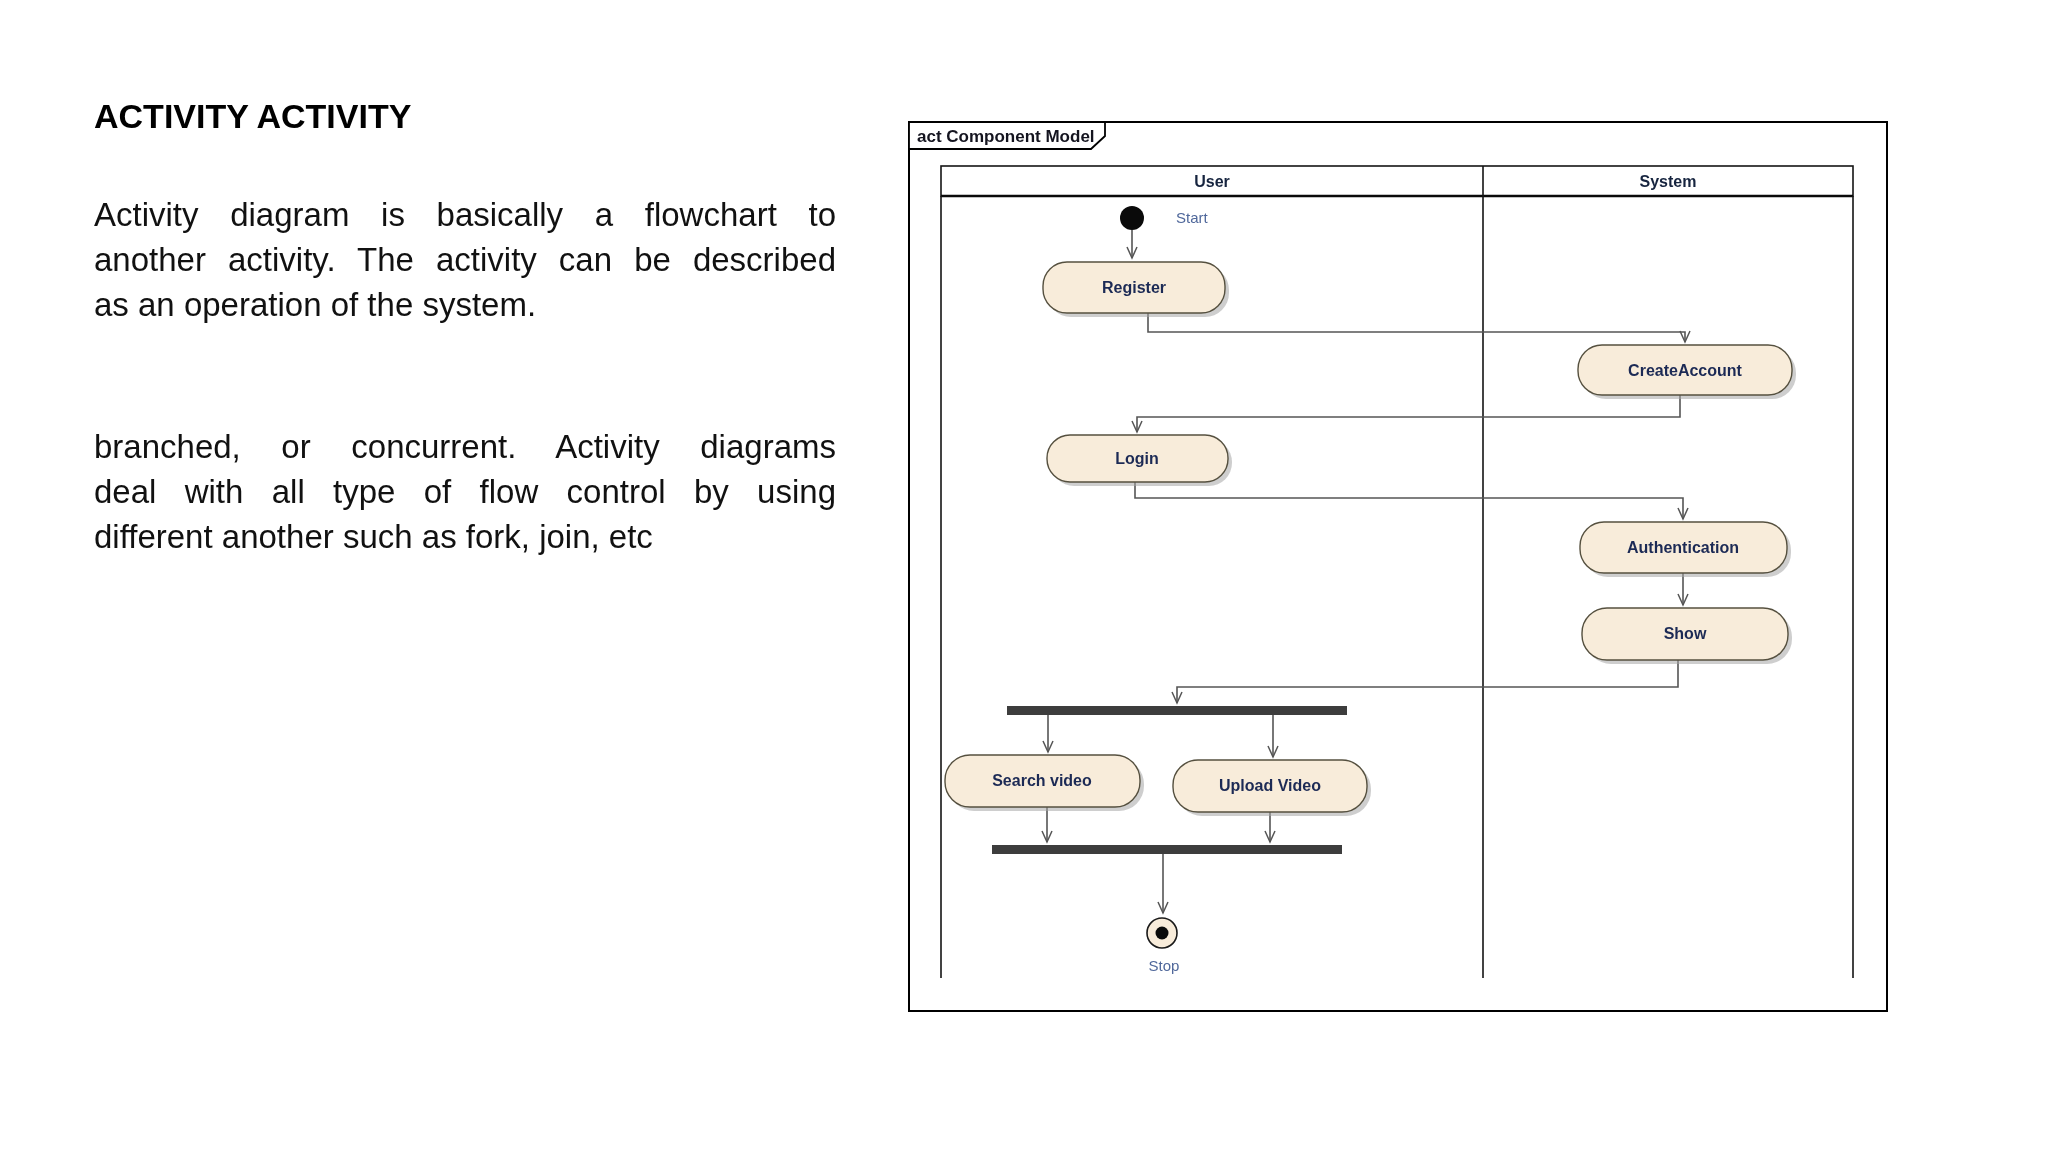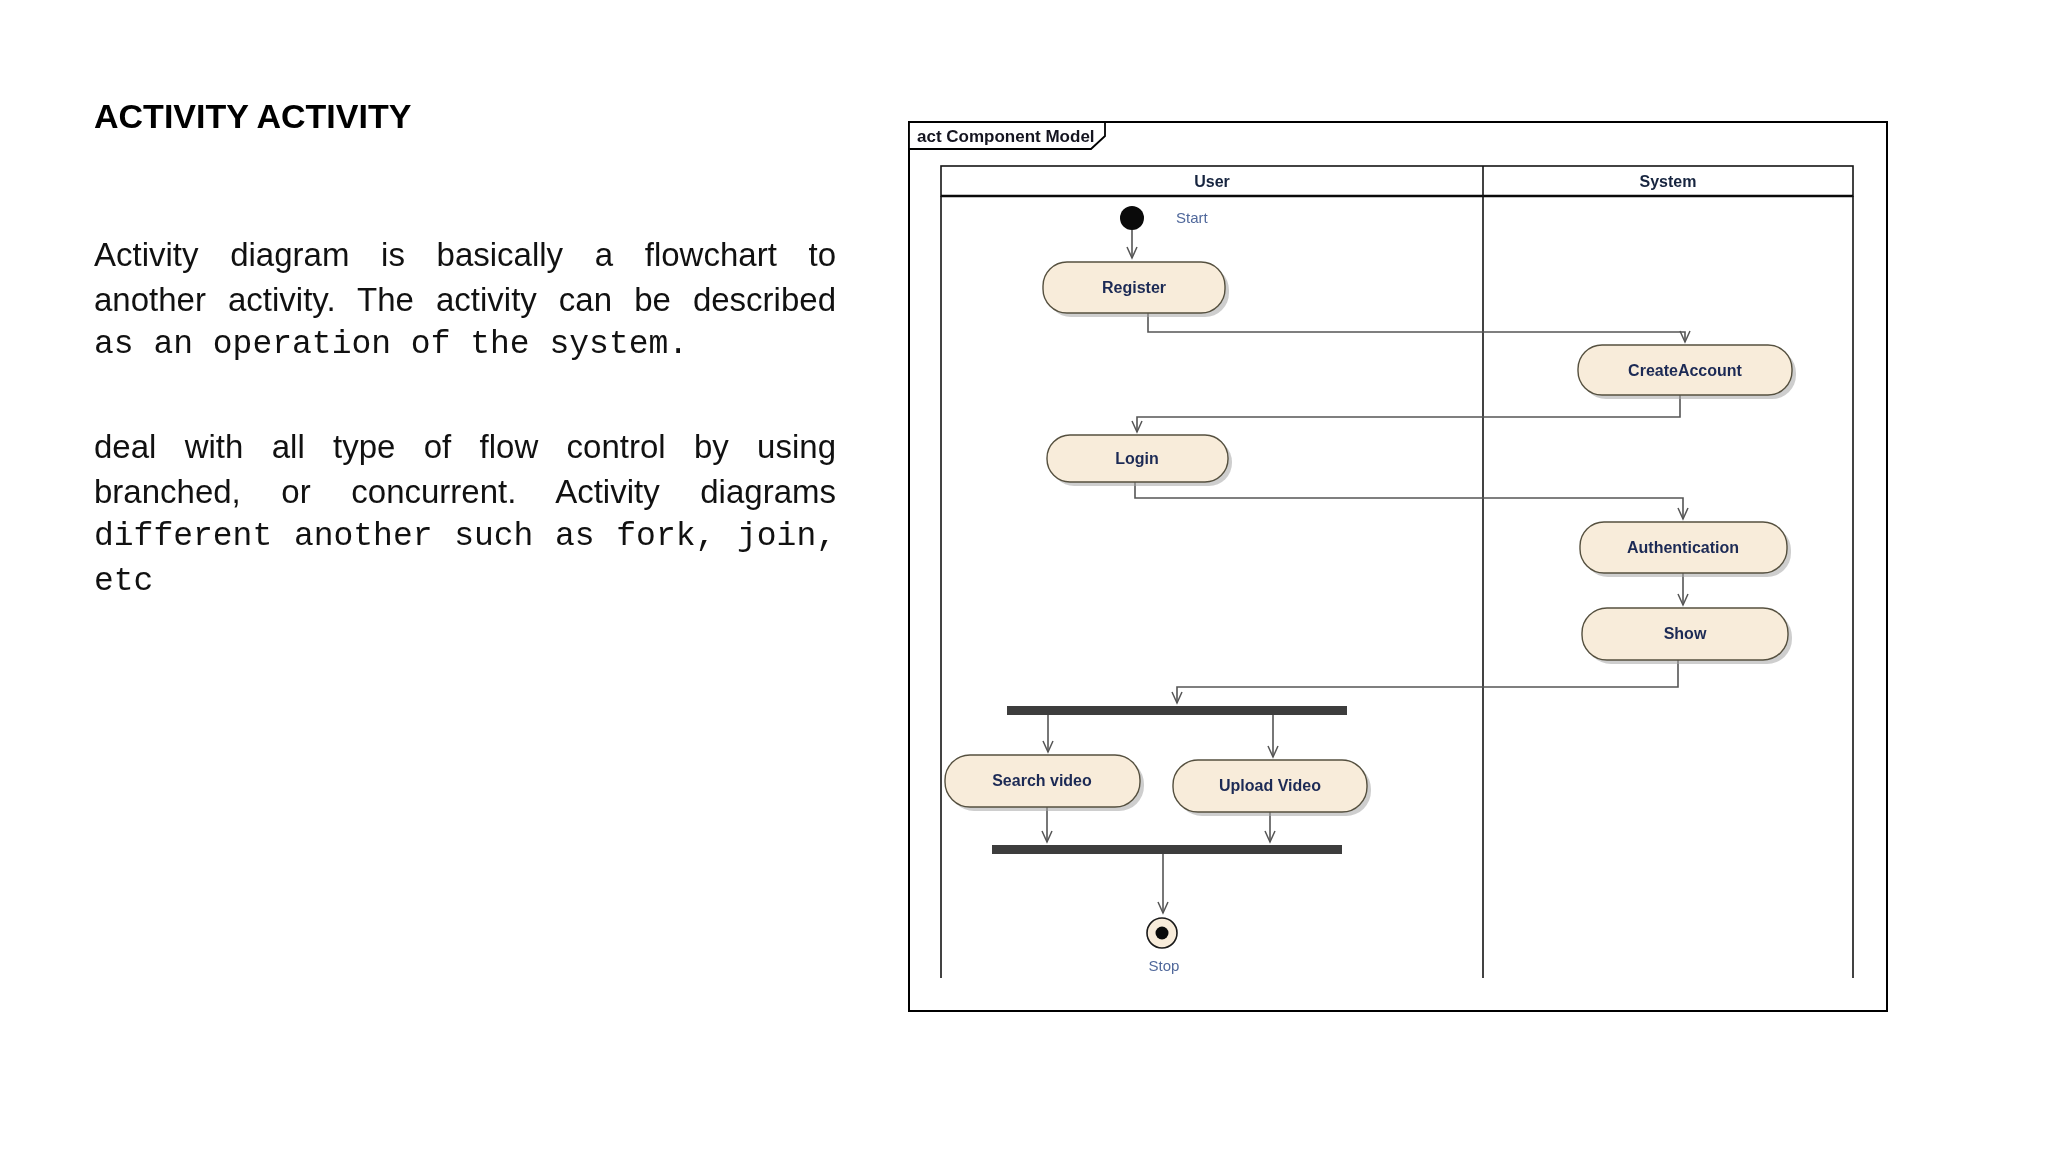--- a/index.html
+++ b/index.html
@@ -6,27 +6,27 @@
   body{
     width:2048px;height:1152px;position:relative;background:#ffffff;
     font-family:"Liberation Sans",sans-serif;color:#1a1a1a;overflow:hidden;
   }
   
   .title{
     position:absolute;left:94px;top:96px;width:742px;
     font-size:34px;font-weight:bold;line-height:40px;color:#000;
   }
   .para{position:absolute;left:94px;width:742px;}
-  .para1{top:192px;margin-top:40px;}
+  .para1{top:192px;}
   .para2{top:424px;}
   .jline{
     font-size:33px;line-height:45px;height:45px;white-space:nowrap;
     text-align:justify;text-align-last:justify;color:#111;
   }
-  .jline.last{text-align-last:left;white-space:normal;font-family:Liberation Mono, monospace;}
+  .jline.last{text-align-last:left;white-space:normal;}
   
   .diagram{position:absolute;left:908px;top:121px;width:980px;height:891px;border-radius:16px;}
   svg text{font-family:"Liberation Sans",sans-serif;}
   .frame-rect{fill:#ffffff;stroke:#000000;stroke-width:2;}
   .tab{fill:#ffffff;stroke:#000000;stroke-width:1.8;}
   .tab-label{font-size:17px;font-weight:bold;fill:#14141f;}
   .lane-line{stroke:#141414;stroke-width:1.6;fill:none;}
   .lane-head{fill:#ffffff;stroke:#141414;stroke-width:1.6;}
   .head-underline{stroke:#0a0a0a;stroke-width:2.6;}
   .lane-label{font-size:16px;font-weight:bold;fill:#16243f;text-anchor:middle;}
@@ -42,22 +42,22 @@
 
 <div class="title">ACTIVITY ACTIVITY</div>
 
 <div class="para para1">
   <div class="jline">Activity diagram is basically a flowchart to</div>
   <div class="jline">another activity. The activity can be described</div>
   <div class="jline last">as an operation of the system.</div>
 </div>
 
 <div class="para para2">
+  <div class="jline">branched, or concurrent. Activity diagrams</div>
   <div class="jline">deal with all type of flow control by using</div>
-  <div class="jline">branched, or concurrent. Activity diagrams</div>
   <div class="jline last">different another such as fork, join, etc</div>
 </div>
 
 <div class="diagram">
 <svg width="980" height="891" viewBox="0 0 980 891">
   <defs>
     <marker id="arrow" markerUnits="userSpaceOnUse" markerWidth="26" markerHeight="26" viewBox="-13 -13 26 26" refX="0" refY="0" orient="auto">
       <path d="M -11 -5 L 0 0 L -11 5" fill="none" stroke="#555555" stroke-width="1.5"></path>
     </marker>
   </defs>

